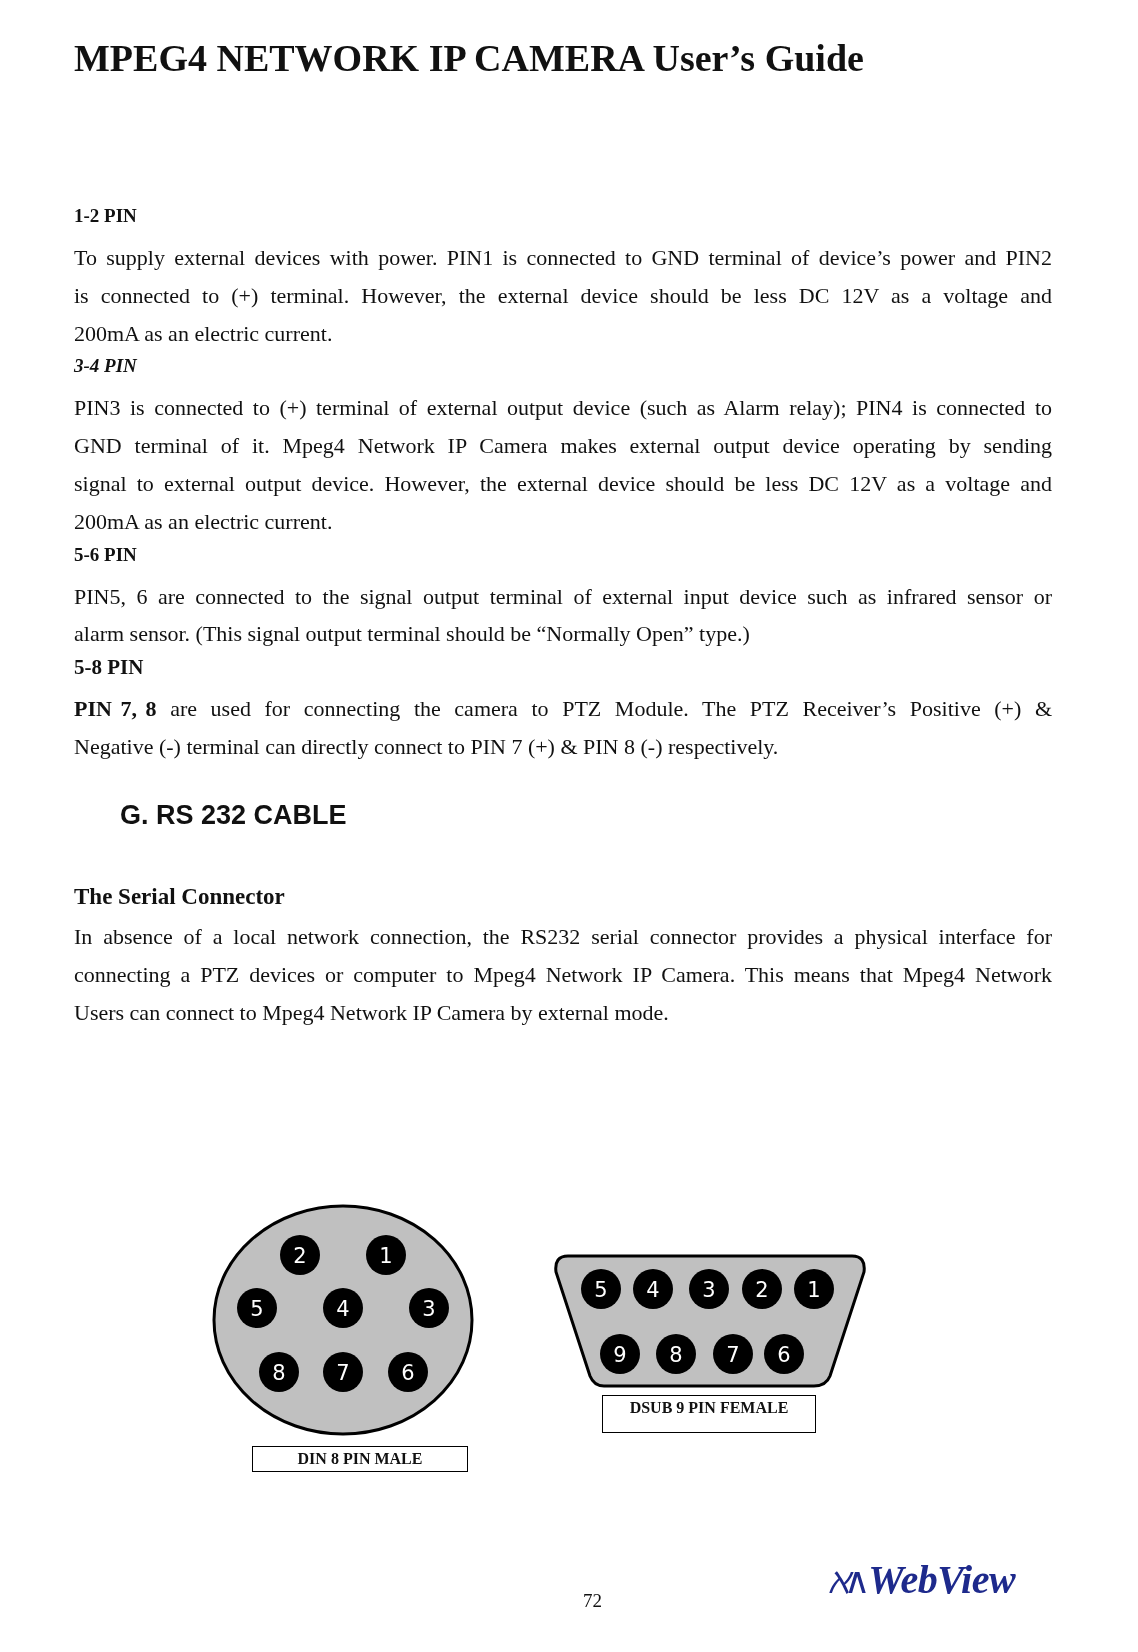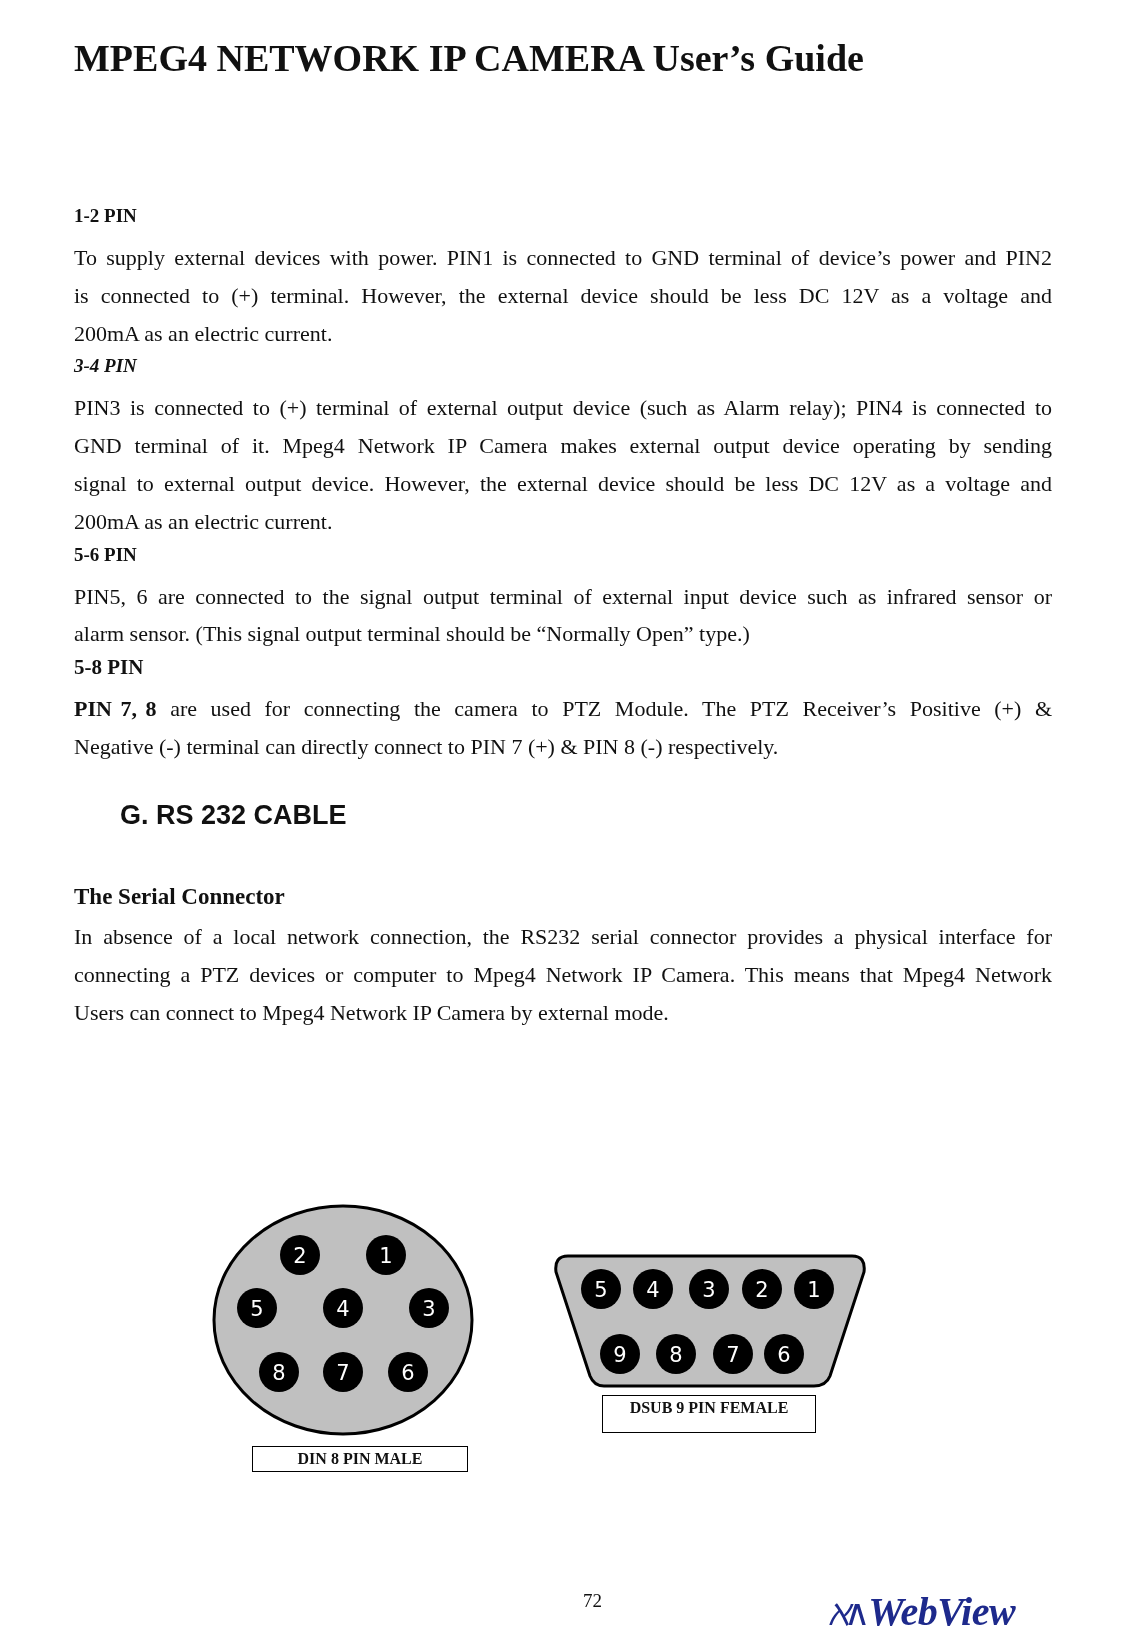--- a/index.html
+++ b/index.html
@@ -10,21 +10,21 @@
   .pin-head.big { font-size:21px; }
   .para { font-size:22px; line-height:37.8px; text-align:justify; margin:0; }
   .sec-head { position:absolute; left:120px; top:800px; font-family:"Liberation Sans","DejaVu Sans",sans-serif; font-weight:bold; font-size:27px; white-space:nowrap; }
   .sub-head { position:absolute; left:74px; top:884px; font-size:23px; font-weight:bold; white-space:nowrap; }
   .serial { position:absolute; left:74px; top:918px; width:978px; }
   .diagram { position:absolute; left:0; top:0; width:1138px; height:1652px; pointer-events:none; }
   .diagram * { pointer-events:auto; }
   .pin-label { font-family:"DejaVu Sans", sans-serif; font-size:21px; fill:#ffffff; }
   .box-label { position:absolute; border:1.5px solid #000; background:#fff; font-size:16px; font-weight:bold; text-align:center; box-sizing:border-box; white-space:nowrap; }
   .page-num { position:absolute; left:548px; top:1590px; font-size:19px;margin-left:35px; }
-  .logo { position:absolute; left:828px; top:1587px; font-family:"Liberation Serif","DejaVu Serif",serif; font-style:italic; font-weight:bold; font-size:40px; color:#1e2a8c; white-space:nowrap; letter-spacing:-0.5px; }
+  .logo { position:absolute; left:828px; top:1555px; font-family:"Liberation Serif","DejaVu Serif",serif; font-style:italic; font-weight:bold; font-size:40px; color:#1e2a8c; white-space:nowrap; letter-spacing:-0.5px; }
   .logo .mark { font-weight:normal; font-size:36px; margin-right:4px; letter-spacing:-6px; }
 </style>
 </head>
 <body>
 
 <div class="title">MPEG4 NETWORK IP CAMERA User’s Guide</div>
 
 <div class="content">
 
   <div class="pin-head">1-2 PIN</div>

